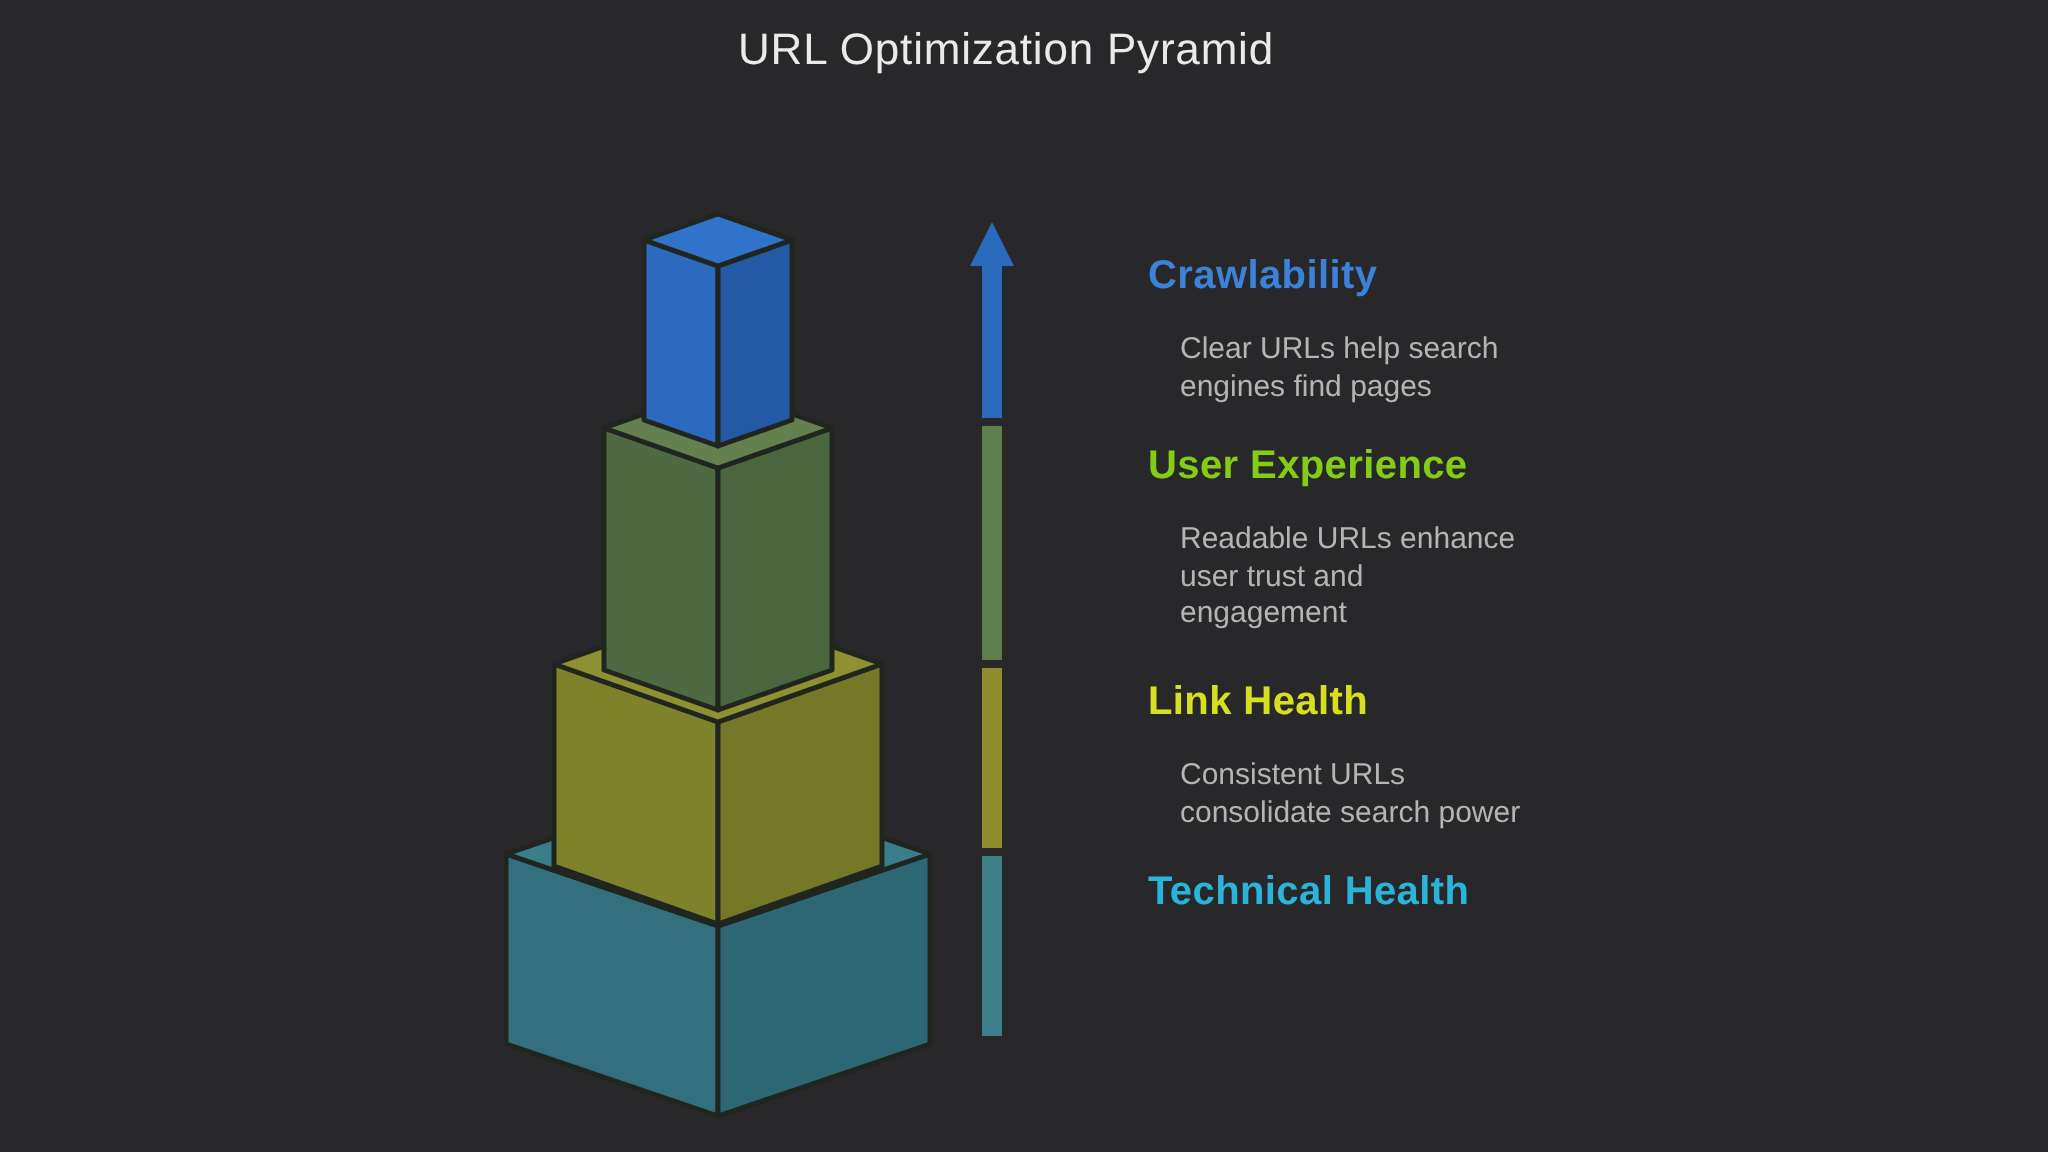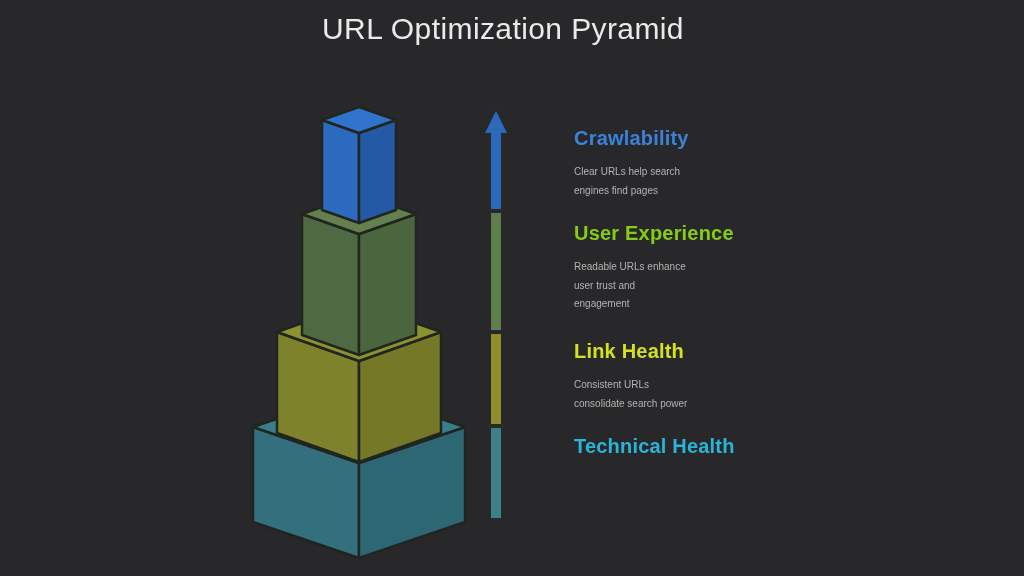--- a/index.html
+++ b/index.html
@@ -11,21 +11,21 @@
     overflow: hidden;
     font-family: "Liberation Sans", sans-serif;
   }
   .title {
     position: absolute;
     top: 12px;
     left: 0;
     width: 1006px;
     margin: 0;
     text-align: center;
-    font-size: 30px;
+    font-size: 22px;
     font-weight: 500;
     letter-spacing: 0.4px;
     color: #eaeaea;
   }
   .diagram {
     position: absolute;
     top: 0;
     left: 0;
     width: 1024px;
     height: 576px;
@@ -44,22 +44,22 @@
   .legend-item.pos-1 { top: 222px; }
   .legend-item.pos-2 { top: 340px; }
   .legend-item.pos-3 { top: 435px; }
   .legend-title {
     margin: 0 0 13px 0;
     font-size: 20px;
     font-weight: 600;
     letter-spacing: 0.2px;
   }
   .legend-desc {
-    margin: 0;
-    font-size: 10px;
+    margin: 16px;
+    font-size: 15px;
     line-height: 18.5px;
     color: #b4b4b4;
     white-space: pre-line;
   }
 </style>
 </head>
 <body>
 
 <div class="stage">
 

